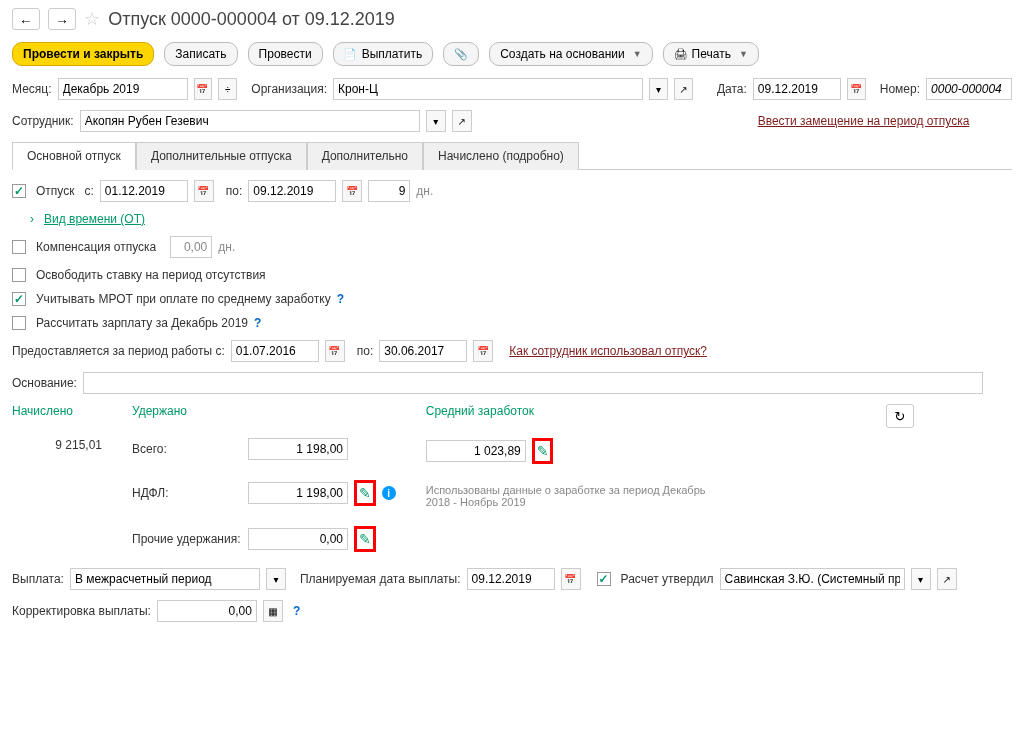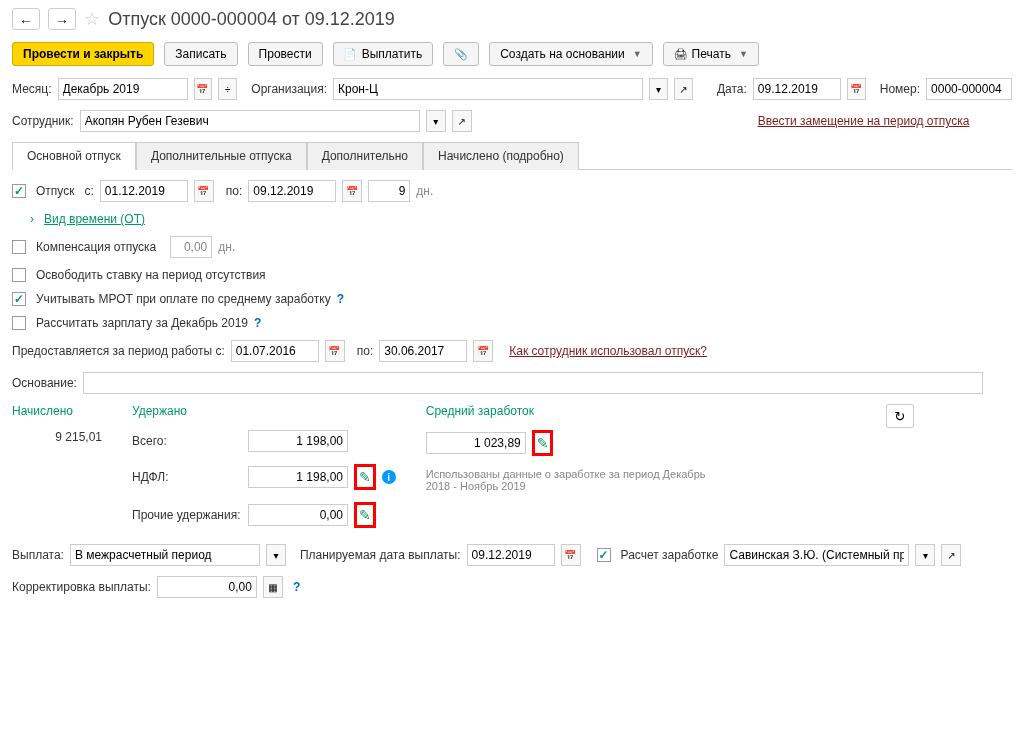--- a/index.html
+++ b/index.html
@@ -2,46 +2,46 @@
 <html><head>
 <meta charset="utf-8">
 <style>
 * { box-sizing: border-box; margin: 0; padding: 0; }
 body { font-family: Arial, sans-serif; font-size: 12px; color: #333; background: #fff; padding: 8px 12px; }
 .header-row { display: flex; align-items: center; gap: 8px; margin-bottom: 12px; }
 .nav-btn { width: 28px; height: 22px; border: 1px solid #ccc; background: #fff; border-radius: 3px; display: flex; align-items: center; justify-content: center; cursor: pointer; font-size: 14px; }
 .star-icon { color: #ccc; font-size: 18px; }
 .page-title { font-size: 18px; font-weight: normal; color: #444; }
 .toolbar { display: flex; gap: 10px; align-items: center; margin-bottom: 12px; }
-.btn { padding: 4px 10px; border: 1px solid #bbb; background: #f5f5f5; border-radius: 3px; cursor: pointer; font-size: 12px; height: 24px; display: flex; align-items: center; gap: 4px; }
+.btn { padding: 4px 10px; border: 1px solid #bbb; background: #f5f5f5; border-radius: 10px; cursor: pointer; font-size: 12px; height: 24px; display: flex; align-items: center; gap: 4px; }
 .btn-primary { background: #ffd500; border-color: #d4a800; font-weight: bold; color: #000; }
 .btn-icon { width: 14px; height: 14px; display: inline-flex; align-items: center; justify-content: center; }
 .dropdown-caret { font-size: 9px; color: #666; margin-left: 4px; }
 .form-row { display: flex; align-items: center; gap: 6px; margin-bottom: 10px; }
 .label { font-size: 12px; }
 .input { border: 1px solid #ccc; padding: 2px 4px; height: 22px; font-size: 12px; }
 .input-month { width: 130px; }
 .input-org { width: 330px; }
 .input-date { width: 88px; }
-.input-num { width: 86px; }
+.input-num { width: 86px; font-style: italic; }
 .input-employee { width: 340px; }
 .input-small { width: 42px; text-align: right; }
 .input-amount { width: 100px; text-align: right; }
 .cal-btn, .dd-btn, .open-btn { width: 20px; height: 22px; border: 1px solid #ccc; background: #f8f8f8; display: flex; align-items: center; justify-content: center; cursor: pointer; font-size: 10px; }
 .link { color: #7f1d1d; text-decoration: underline; cursor: pointer; }
 .link-green { color: #009966; text-decoration: underline; cursor: pointer; }
 .tabs { display: flex; border-bottom: 1px solid #ccc; margin-bottom: 10px; }
 .tab { padding: 6px 14px; border: 1px solid #ccc; border-bottom: none; background: #f0f0f0; cursor: pointer; margin-right: 0; margin-bottom: -1px; }
 .tab.active { background: #fff; border-bottom: 1px solid #fff; }
 .checkbox { width: 14px; height: 14px; border: 1px solid #999; display: inline-flex; align-items: center; justify-content: center; margin-right: 4px; }
 .checkbox.checked { color: #009966; font-weight: bold; }
 .unit { color: #888; }
 .green-label { color: #009966; }
 .calc-block { display: flex; gap: 30px; margin-bottom: 16px; margin-top: 10px; align-items: flex-start; }
-.calc-col { display: flex; flex-direction: column; gap: 12px; }
+.calc-col { display: flex; flex-direction: column; gap: 20px; }
 .calc-row { display: flex; align-items: center; gap: 6px; }
 .edit-pencil { color: #009966; font-size: 14px; cursor: pointer; }
 .red-box { border: 3px solid #ff0000; padding: 2px; }
 .info-icon { width: 14px; height: 14px; border-radius: 50%; background: #0099ff; color: #fff; display: inline-flex; align-items: center; justify-content: center; font-size: 10px; font-weight: bold; }
 .info-text { color: #888; font-size: 11px; max-width: 300px; }
 .refresh-btn { width: 28px; height: 24px; border: 1px solid #ccc; background: #fff; border-radius: 3px; display: flex; align-items: center; justify-content: center; cursor: pointer; }
 .help-icon { color: #0066cc; cursor: pointer; font-weight: bold; }
 .expand-icon { color: #009966; margin-right: 4px; }
 .input-approver { width: 185px; }
 .clip-icon::before { content: "📎"; font-size: 11px; }
@@ -205,21 +205,21 @@
 </div>
 
 <div class="form-row">
   <span class="label">Выплата:</span>
   <input class="input" style="width: 190px;" value="В межрасчетный период">
   <button class="dd-btn">▾</button>
   <span class="label" style="margin-left:8px">Планируемая дата выплаты:</span>
   <input class="input input-date" value="09.12.2019" style="">
   <button class="cal-btn">📅</button>
   <span class="checkbox checked" style="margin-left:10px">✓</span>
-  <span class="label">Расчет заработке</span>
+  <span class="label">Расчет утвердил</span>
   <input class="input input-approver" value="Савинская З.Ю. (Системный прог" style="">
   <button class="dd-btn">▾</button>
   <button class="open-btn">↗</button>
 </div>
 
 <div class="form-row">
   <span class="label">Корректировка выплаты:</span>
   <input class="input input-amount" value="0,00" style="">
   <button class="cal-btn">▦</button>
   <span class="help-icon" style="margin-left:4px">?</span>

